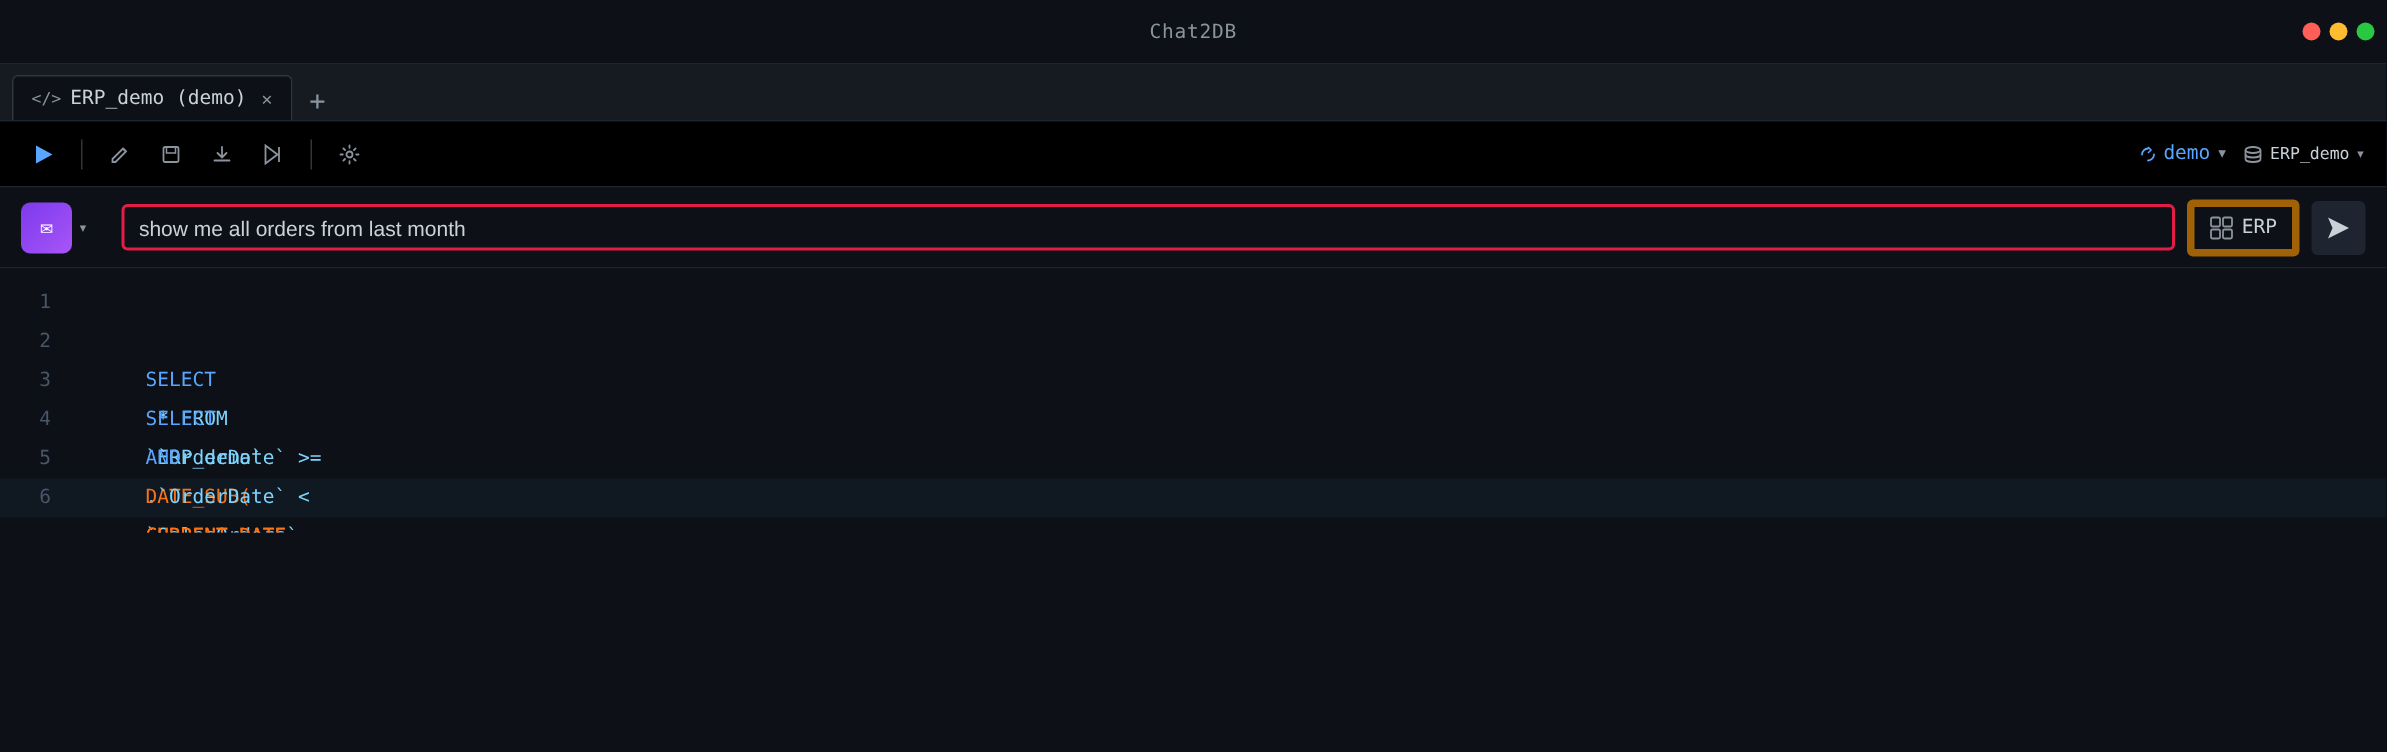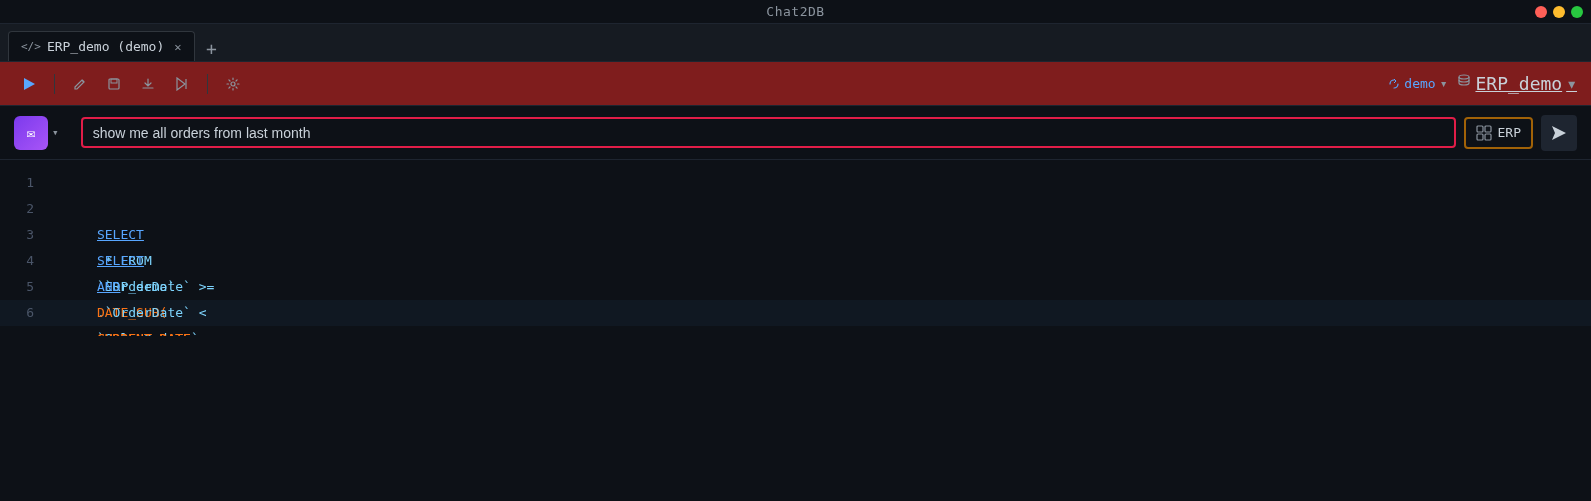--- a/index.html
+++ b/index.html
@@ -7,21 +7,21 @@
       background: #0d1117;
       font-family: 'Segoe UI', Consolas, monospace;
       color: #c9d1d9;
       width: 1591px;
       height: 501px;
       overflow: hidden;
     }
 
     
     .title-bar {
-      height: 24px;
+      height: 43px;
       background: #0d1117;
       display: flex;
       align-items: center;
       justify-content: center;
       border-bottom: 1px solid #1e2530;
       position: relative;
     }
     .title-bar-title {
       font-size: 13px;
       color: #8b949e;
@@ -81,21 +81,21 @@
       height: 26px;
       color: #8b949e;
       font-size: 18px;
       cursor: pointer;
       margin-left: 4px;
     }
 
     
     .toolbar {
       height: 44px;
-      background: #7f1d1d;
+      background: #000000;
       display: flex;
       align-items: center;
       padding: 0 14px;
       gap: 4px;
       border-bottom: 1px solid #1e2530;
       position: relative;
     }
     .toolbar-btn {
       width: 30px;
       height: 30px;
@@ -126,24 +126,23 @@
       align-items: center;
       gap: 4px;
       font-size: 13px;
       color: #58a6ff;
       cursor: pointer;
     }
     .toolbar-db {
       display: flex;
       align-items: flex-start;
       gap: 4px;
-      font-size: 18px;
+      font-size: 11px;
       color: #c9d1d9;
       cursor: pointer;
-      text-decoration: underline;
     }
 
     
     .ai-input-row {
       height: 54px;
       background: #0d1117;
       display: flex;
       align-items: center;
       padding: 0 14px;
       border-bottom: 1px solid #1e2530;
@@ -179,21 +178,21 @@
       background: transparent;
       border: none;
       outline: none;
       width: 100%;
       font-family: 'Segoe UI', sans-serif;
     }
     .ai-erp-btn {
       display: flex;
       align-items: center;
       gap: 6px;
-      border: 2px solid #a16207;
+      border: 5px solid #a16207;
       border-radius: 4px;
       padding: 6px 10px;
       background: #0d1117;
       color: #c9d1d9;
       font-size: 13px;
       cursor: pointer;
       flex-shrink: 0;
     }
     .ai-send-btn {
       width: 36px;
@@ -228,21 +227,21 @@
       font-family: Consolas, monospace;
       flex-shrink: 0;
       line-height: 26px;
     }
     .line-code {
       font-size: 13px;
       font-family: Consolas, monospace;
       line-height: 26px;
       white-space: pre;
     }
-    .kw-blue { color: #58a6ff; text-decoration: underline; }
+    .kw-blue { color: #58a6ff; }
     .kw-white { color: #7dd3fc; }
     .kw-cyan { color: #f97316; }
     .cursor-line {
       background: rgba(88, 166, 255, 0.05);
     }
   </style>
 </head>
 <body>
 
 <div class="title-bar">

